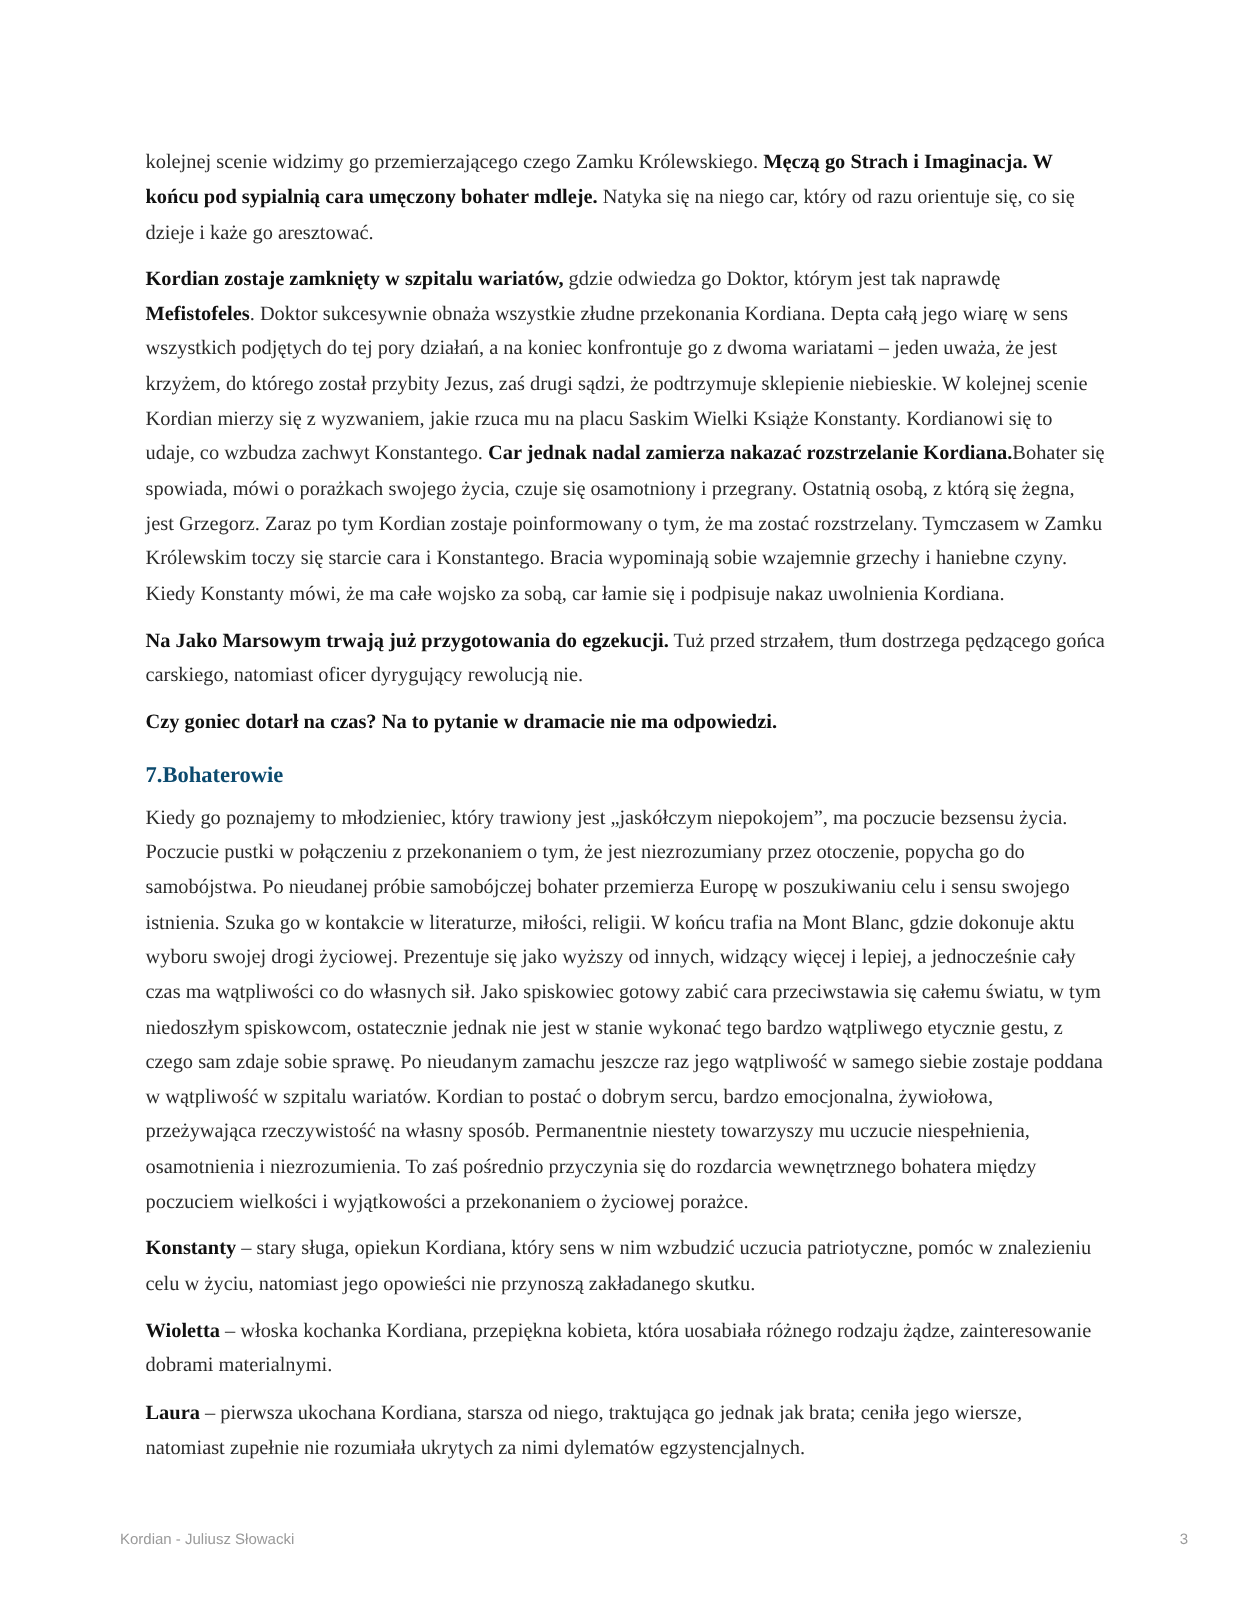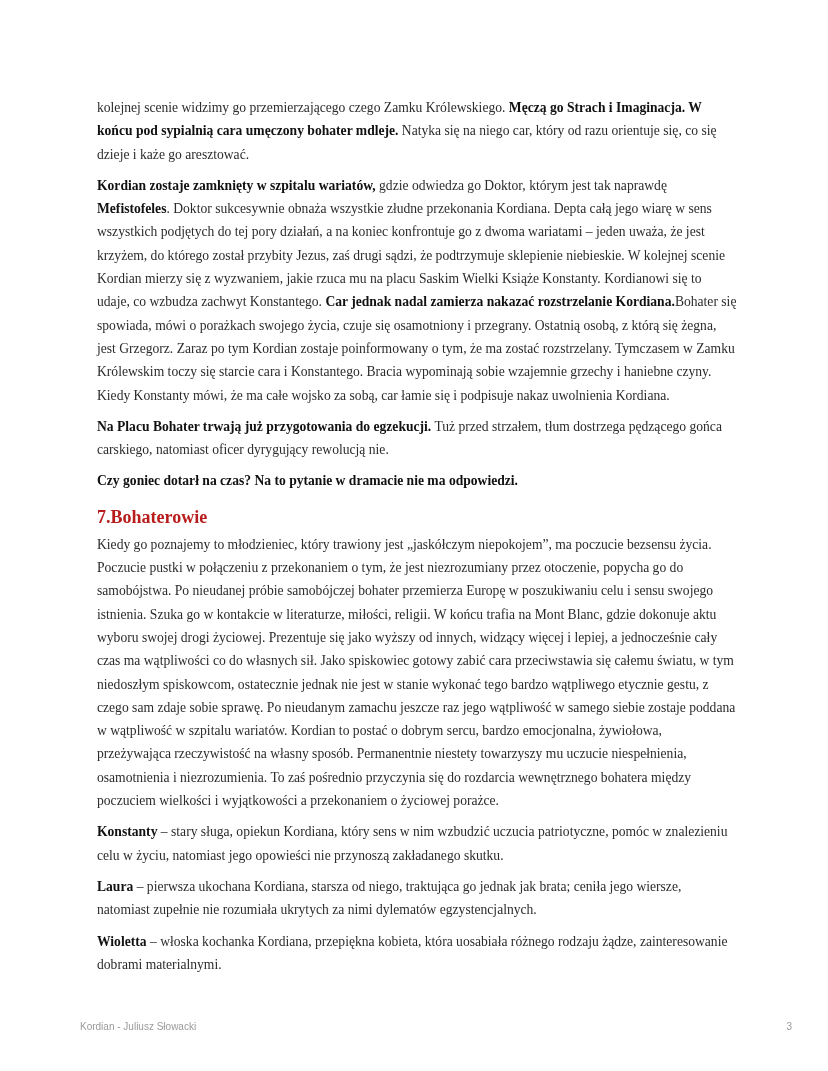--- a/index.html
+++ b/index.html
@@ -1,48 +1,48 @@
 <!DOCTYPE html>
 <html><head>
 <meta charset="utf-8">
 <style>
   html, body { margin: 0; padding: 0; background: #ffffff; }
   body { width: 828px; height: 1071px; position: relative; overflow: hidden; }
   .page { position: absolute; left: 97px; top: 96px; width: 640px;
           font-family: "Liberation Serif", serif; font-size: 13.6px; line-height: 23.3px; color: #2b2b2b; }
   .page p { margin: 0 0 8px 0; }
   .page b { color: #111; }
-  h2.section { margin: 12px 0 4px 0; font-family: "Liberation Serif", serif; font-size: 18px; font-weight: bold;
-               color: #b91c1c; line-height: 24px; }
+  h2.section { margin: 12px 0 4px 0; font-family: "Liberation Serif", serif; font-size: 15px; font-weight: bold;
+               color: #0c4a6e; line-height: 24px; }
   .arrow { margin: 0 6px 0 4px; }
   .footer { position: absolute; top: 1021px; left: 36px; right: 36px; height: 16px;
             font-family: "Liberation Sans", sans-serif; font-size: 10px; color: #9a9a9a; }
   .footer .left { position: absolute; left: 0; padding-left: 44px; }
   .footer .right { position: absolute; right: 0; }
 </style>
 </head>
 <body>
 
 <div class="page">
   <p><span>kolejnej scenie widzimy go przemierzającego czego Zamku Królewskiego. </span><b>Męczą go Strach i Imaginacja. W końcu pod sypialnią cara umęczony bohater mdleje.</b><span> Natyka się na niego car, który od razu orientuje się, co się dzieje i każe go aresztować.</span></p>
 
   <p><b>Kordian zostaje zamknięty w szpitalu wariatów,</b><span> gdzie odwiedza go Doktor, którym jest tak naprawdę </span><b>Mefistofeles</b><span>. Doktor sukcesywnie obnaża wszystkie złudne przekonania Kordiana. Depta całą jego wiarę w sens wszystkich podjętych do tej pory działań, a na koniec konfrontuje go z dwoma wariatami – jeden uważa, że jest krzyżem, do którego został przybity Jezus, zaś drugi sądzi, że podtrzymuje sklepienie niebieskie. W kolejnej scenie Kordian mierzy się z wyzwaniem, jakie rzuca mu na placu Saskim Wielki Książe Konstanty. Kordianowi się to udaje, co wzbudza zachwyt Konstantego. </span><b>Car jednak nadal zamierza nakazać rozstrzelanie Kordiana.</b><span>Bohater się spowiada, mówi o porażkach swojego życia, czuje się osamotniony i przegrany. Ostatnią osobą, z którą się żegna, jest Grzegorz. Zaraz po tym Kordian zostaje poinformowany o tym, że ma zostać rozstrzelany. Tymczasem w Zamku Królewskim toczy się starcie cara i Konstantego. Bracia wypominają sobie wzajemnie grzechy i haniebne czyny. Kiedy Konstanty mówi, że ma całe wojsko za sobą, car łamie się i podpisuje nakaz uwolnienia Kordiana.</span></p>
 
-  <p><b>Na Placu Bohater trwają już przygotowania do egzekucji.</b><span> Tuż przed strzałem, tłum dostrzega pędzącego gońca carskiego, natomiast oficer dyrygujący rewolucją nie.</span></p>
+  <p><b>Na Jako Marsowym trwają już przygotowania do egzekucji.</b><span> Tuż przed strzałem, tłum dostrzega pędzącego gońca carskiego, natomiast oficer dyrygujący rewolucją nie.</span></p>
 
   <p><b>Czy goniec dotarł na czas? Na to pytanie w dramacie nie ma odpowiedzi.</b></p>
 
   <h2 class="section">7.Bohaterowie</h2>
 
 
   <p>Kiedy go poznajemy to młodzieniec, który trawiony jest „jaskółczym niepokojem”, ma poczucie bezsensu życia. Poczucie pustki w połączeniu z przekonaniem o tym, że jest niezrozumiany przez otoczenie, popycha go do samobójstwa. Po nieudanej próbie samobójczej bohater przemierza Europę w poszukiwaniu celu i sensu swojego istnienia. Szuka go w kontakcie w literaturze, miłości, religii. W końcu trafia na Mont Blanc, gdzie dokonuje aktu wyboru swojej drogi życiowej. Prezentuje się jako wyższy od innych, widzący więcej i lepiej, a jednocześnie cały czas ma wątpliwości co do własnych sił. Jako spiskowiec gotowy zabić cara przeciwstawia się całemu światu, w tym niedoszłym spiskowcom, ostatecznie jednak nie jest w stanie wykonać tego bardzo wątpliwego etycznie gestu, z czego sam zdaje sobie sprawę. Po nieudanym zamachu jeszcze raz jego wątpliwość w samego siebie zostaje poddana w wątpliwość w szpitalu wariatów. Kordian to postać o dobrym sercu, bardzo emocjonalna, żywiołowa, przeżywająca rzeczywistość na własny sposób. Permanentnie niestety towarzyszy mu uczucie niespełnienia, osamotnienia i niezrozumienia. To zaś pośrednio przyczynia się do rozdarcia wewnętrznego bohatera między poczuciem wielkości i wyjątkowości a przekonaniem o życiowej porażce.</p>
 
   <p><b>Konstanty</b><span> – stary sługa, opiekun Kordiana, który sens w nim wzbudzić uczucia patriotyczne, pomóc w znalezieniu celu w życiu, natomiast jego opowieści nie przynoszą zakładanego skutku.</span></p>
 
+  <p><b>Wioletta</b><span> – włoska kochanka Kordiana, przepiękna kobieta, która uosabiała różnego rodzaju żądze, zainteresowanie dobrami materialnymi.</span></p>
+
   <p><b>Laura</b><span> – pierwsza ukochana Kordiana, starsza od niego, traktująca go jednak jak brata; ceniła jego wiersze, natomiast zupełnie nie rozumiała ukrytych za nimi dylematów egzystencjalnych.</span></p>
-
-  <p><b>Wioletta</b><span> – włoska kochanka Kordiana, przepiękna kobieta, która uosabiała różnego rodzaju żądze, zainteresowanie dobrami materialnymi.</span></p>
 </div>
 
 <div class="footer">
   <span class="left">Kordian - Juliusz Słowacki</span>
   <span class="right">3</span>
 </div>
 
 </body></html>

